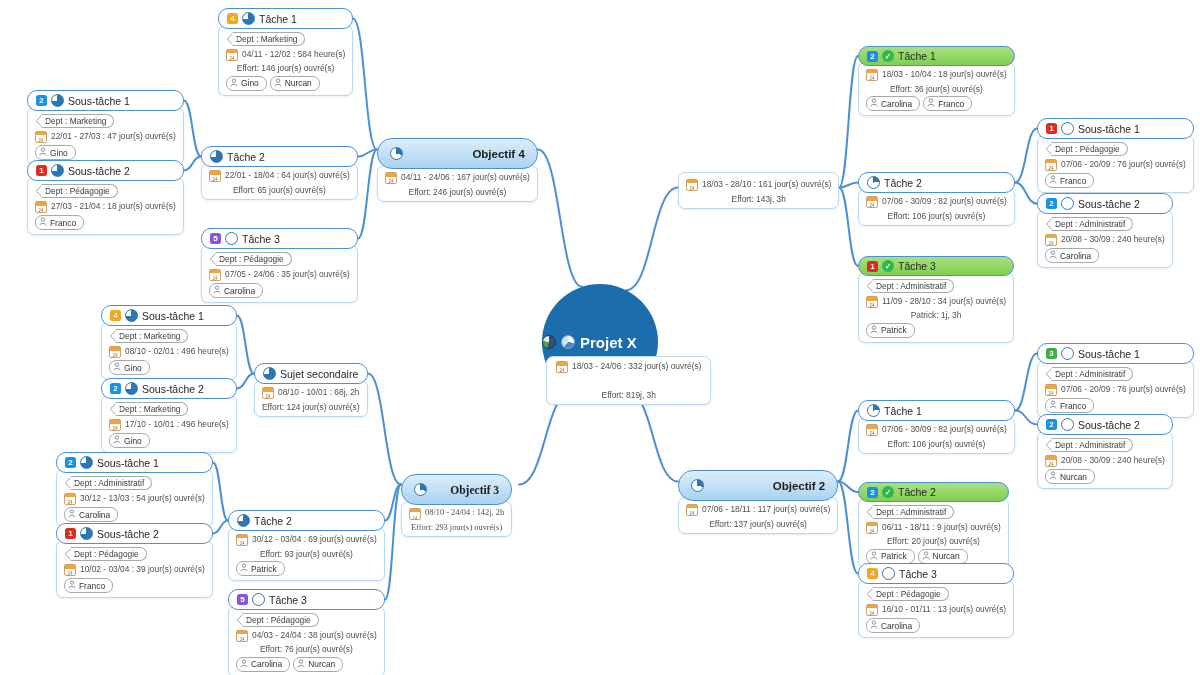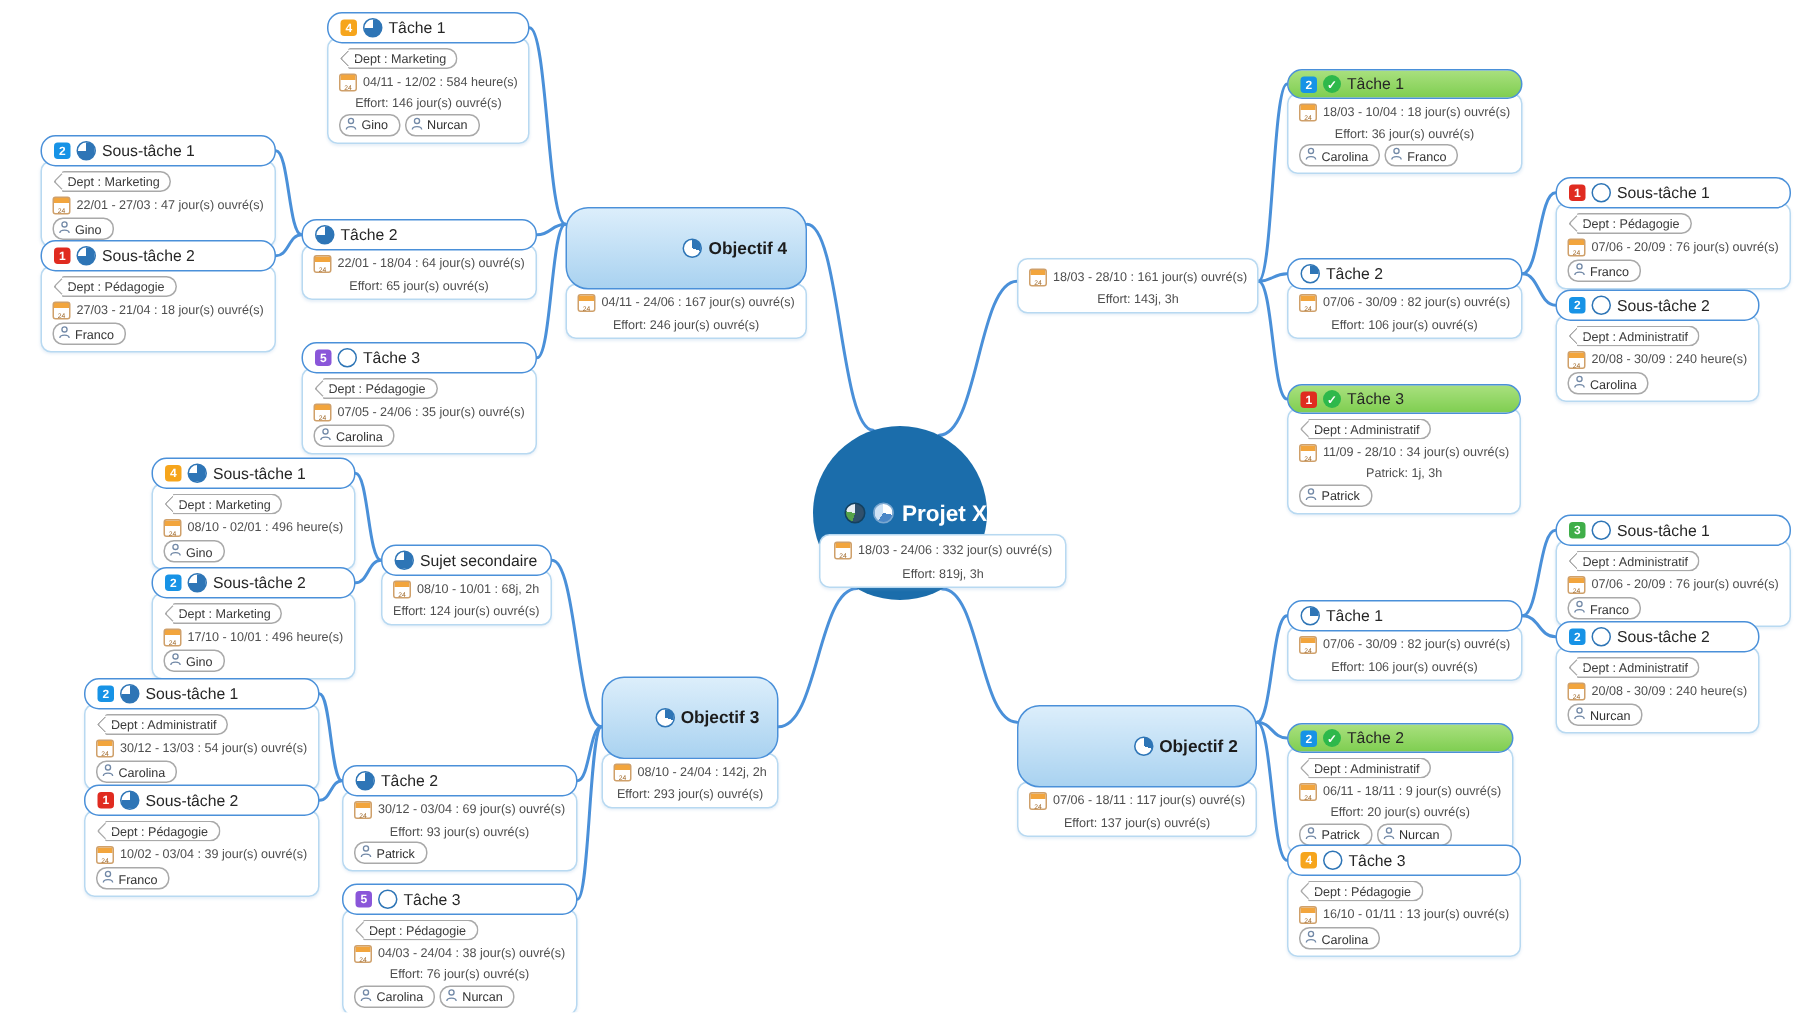--- a/index.html
+++ b/index.html
@@ -4,22 +4,22 @@
 <style>
   html,body{margin:0;padding:0;background:#fff;}
   #canvas{position:relative;width:1200px;height:675px;background:#ffffff;overflow:hidden;
           font-family:"Liberation Sans", sans-serif;}
   #wires{position:absolute;left:0;top:0;z-index:1;}
 
   .node{position:absolute;display:flex;flex-direction:column;align-items:stretch;z-index:2;}
   .hdr{position:relative;z-index:2;display:flex;align-items:center;gap:4px;background:#fff;
        border:1.5px solid #4a90d9;border-radius:10px;padding:3px 8px;font-size:10.5px;color:#262626;
        white-space:nowrap;}
-  .node.objective .hdr{justify-content:flex-end;background:linear-gradient(#dceefb,#a9d2f0);
-       border-radius:15px;padding:20px 12px;font-weight:bold;font-size:11.5px;color:#1c1c1c;}
+  .node.objective .hdr{justify-content:space-between;background:linear-gradient(#dceefb,#a9d2f0);
+       border-radius:15px;padding:8px 12px;font-weight:bold;font-size:11.5px;color:#1c1c1c;}
   .hdr.done{background:linear-gradient(#a9e07e,#7fce51);}
   .detail{position:relative;z-index:1;background:#fff;border:1px solid #b8d9f1;border-radius:7px;
        margin-top:-4px;padding:6px 7px 4px 7px;display:flex;flex-direction:column;gap:2.5px;
        font-size:8.4px;color:#4f4f4f;white-space:nowrap;box-shadow:0 1px 2px rgba(110,160,210,.18);}
   .title{overflow:visible;}
 
   .prio{flex:none;width:11px;height:11px;border-radius:2.5px;color:#fff;font-weight:bold;font-size:8px;
         display:flex;align-items:center;justify-content:center;}
   .pie{flex:none;width:11px;height:11px;border-radius:50%;border:1.3px solid #2e75b6;background:#fff;}
   .chk{flex:none;width:12px;height:12px;border-radius:50%;background:#2eb84b;color:#fff;font-size:8px;
@@ -36,28 +36,28 @@
   .cal{flex:none;position:relative;width:10px;height:10px;border:1px solid #cfa06a;border-radius:2px;
        background:linear-gradient(#f2a53d 0 3.5px,#fff 3.5px);}
   .cal::after{content:"24";position:absolute;bottom:-1px;left:0;right:0;font-size:4.5px;color:#a06a2c;text-align:center;}
 
   .resrow{display:flex;gap:3px;text-align:center;}
   .chip{display:inline-flex;align-items:center;gap:3px;border:1px solid #a9a9a9;border-radius:7px;
         padding:1px 7px 1px 3px;background:#fff;color:#333;font-size:8.4px;}
   .chip svg{flex:none;}
 
   #center{position:absolute;left:542px;top:284px;width:116px;height:116px;border-radius:50%;
-        background:#1b6dab;display:flex;align-items:center;justify-content:flex-end;z-index:3;}
+        background:#1b6dab;display:flex;align-items:center;justify-content:flex-start;z-index:3;}
   #center .crow{display:flex;align-items:center;gap:5px;color:#fff;font-weight:bold;font-size:15px;}
   .cic{width:12px;height:12px;border-radius:50%;}
   #cic1{background:conic-gradient(#31506b 0 55%, #57a34a 55% 78%, #e8eef4 78%);border:1px solid #13405f;}
   #cic2{background:conic-gradient(#ffffff 0 28%, #4b87c7 28% 60%, #cfe3f6 60%);border:1px solid #7aa7d0;}
   #centerDetail{position:absolute;left:546px;top:356px;z-index:4;background:#fff;border:1px solid #b8d9f1;
         border-radius:7px;padding:4px 9px;font-size:8.4px;color:#4f4f4f;display:flex;flex-direction:column;
-        gap:4px;white-space:nowrap;box-shadow:0 1px 2px rgba(110,160,210,.18);}
+        gap:17px;white-space:nowrap;box-shadow:0 1px 2px rgba(110,160,210,.18);}
 </style>
 </head>
 <body>
 
 <div id="canvas">
   <svg id="wires" width="1200" height="675">
       <path d="M 582.2 286.8 C 560.1 286.8, 560.1 149.5, 538.0 149.5" fill="none" stroke="#4a90d9" stroke-width="2" stroke-linecap="round"></path>
       <path d="M 377.0 149.5 C 365.0 149.5, 365.0 18.5, 353.0 18.5" fill="none" stroke="#4a90d9" stroke-width="2" stroke-linecap="round"></path>
       <path d="M 377.0 149.5 C 367.5 149.5, 367.5 156.5, 358.0 156.5" fill="none" stroke="#4a90d9" stroke-width="2" stroke-linecap="round"></path>
       <path d="M 201.0 156.5 C 192.5 156.5, 192.5 100.5, 184.0 100.5" fill="none" stroke="#4a90d9" stroke-width="2" stroke-linecap="round"></path>
@@ -467,21 +467,21 @@
           <span class="chip">
             <span><svg width="8" height="9" viewBox="0 0 8 9">
                 <circle cx="4" cy="2.6" r="1.7" fill="none" stroke="#7289a7" stroke-width="0.9"></circle>
                 <path d="M0.9 8.4 C0.9 5.7 7.1 5.7 7.1 8.4" fill="none" stroke="#7289a7" stroke-width="0.9"></path>
               </svg></span>
             <span>Carolina</span>
           </span>
         </div>
       </div>
     </div>
-    <div class="node objective" style="left: 401px; top: 451px;">
+    <div class="node objective" style="left: 401px; top: 474px; font-family: Liberation Serif, serif;">
       <div class="hdr">
         <span class="pie" style="background: conic-gradient(rgb(46, 117, 182) 0deg, rgb(46, 117, 182) 30%, rgb(255, 255, 255) 30%, rgb(255, 255, 255) 100%);"></span>
         <span class="title">Objectif 3</span>
       </div>
       <div class="detail">
         <div class="dateline">
           <span class="cal"></span>
           <span>08/10 - 24/04 : 142j, 2h</span>
         </div>
         <div class="effort">Effort: 293 jour(s) ouvré(s)</div>

